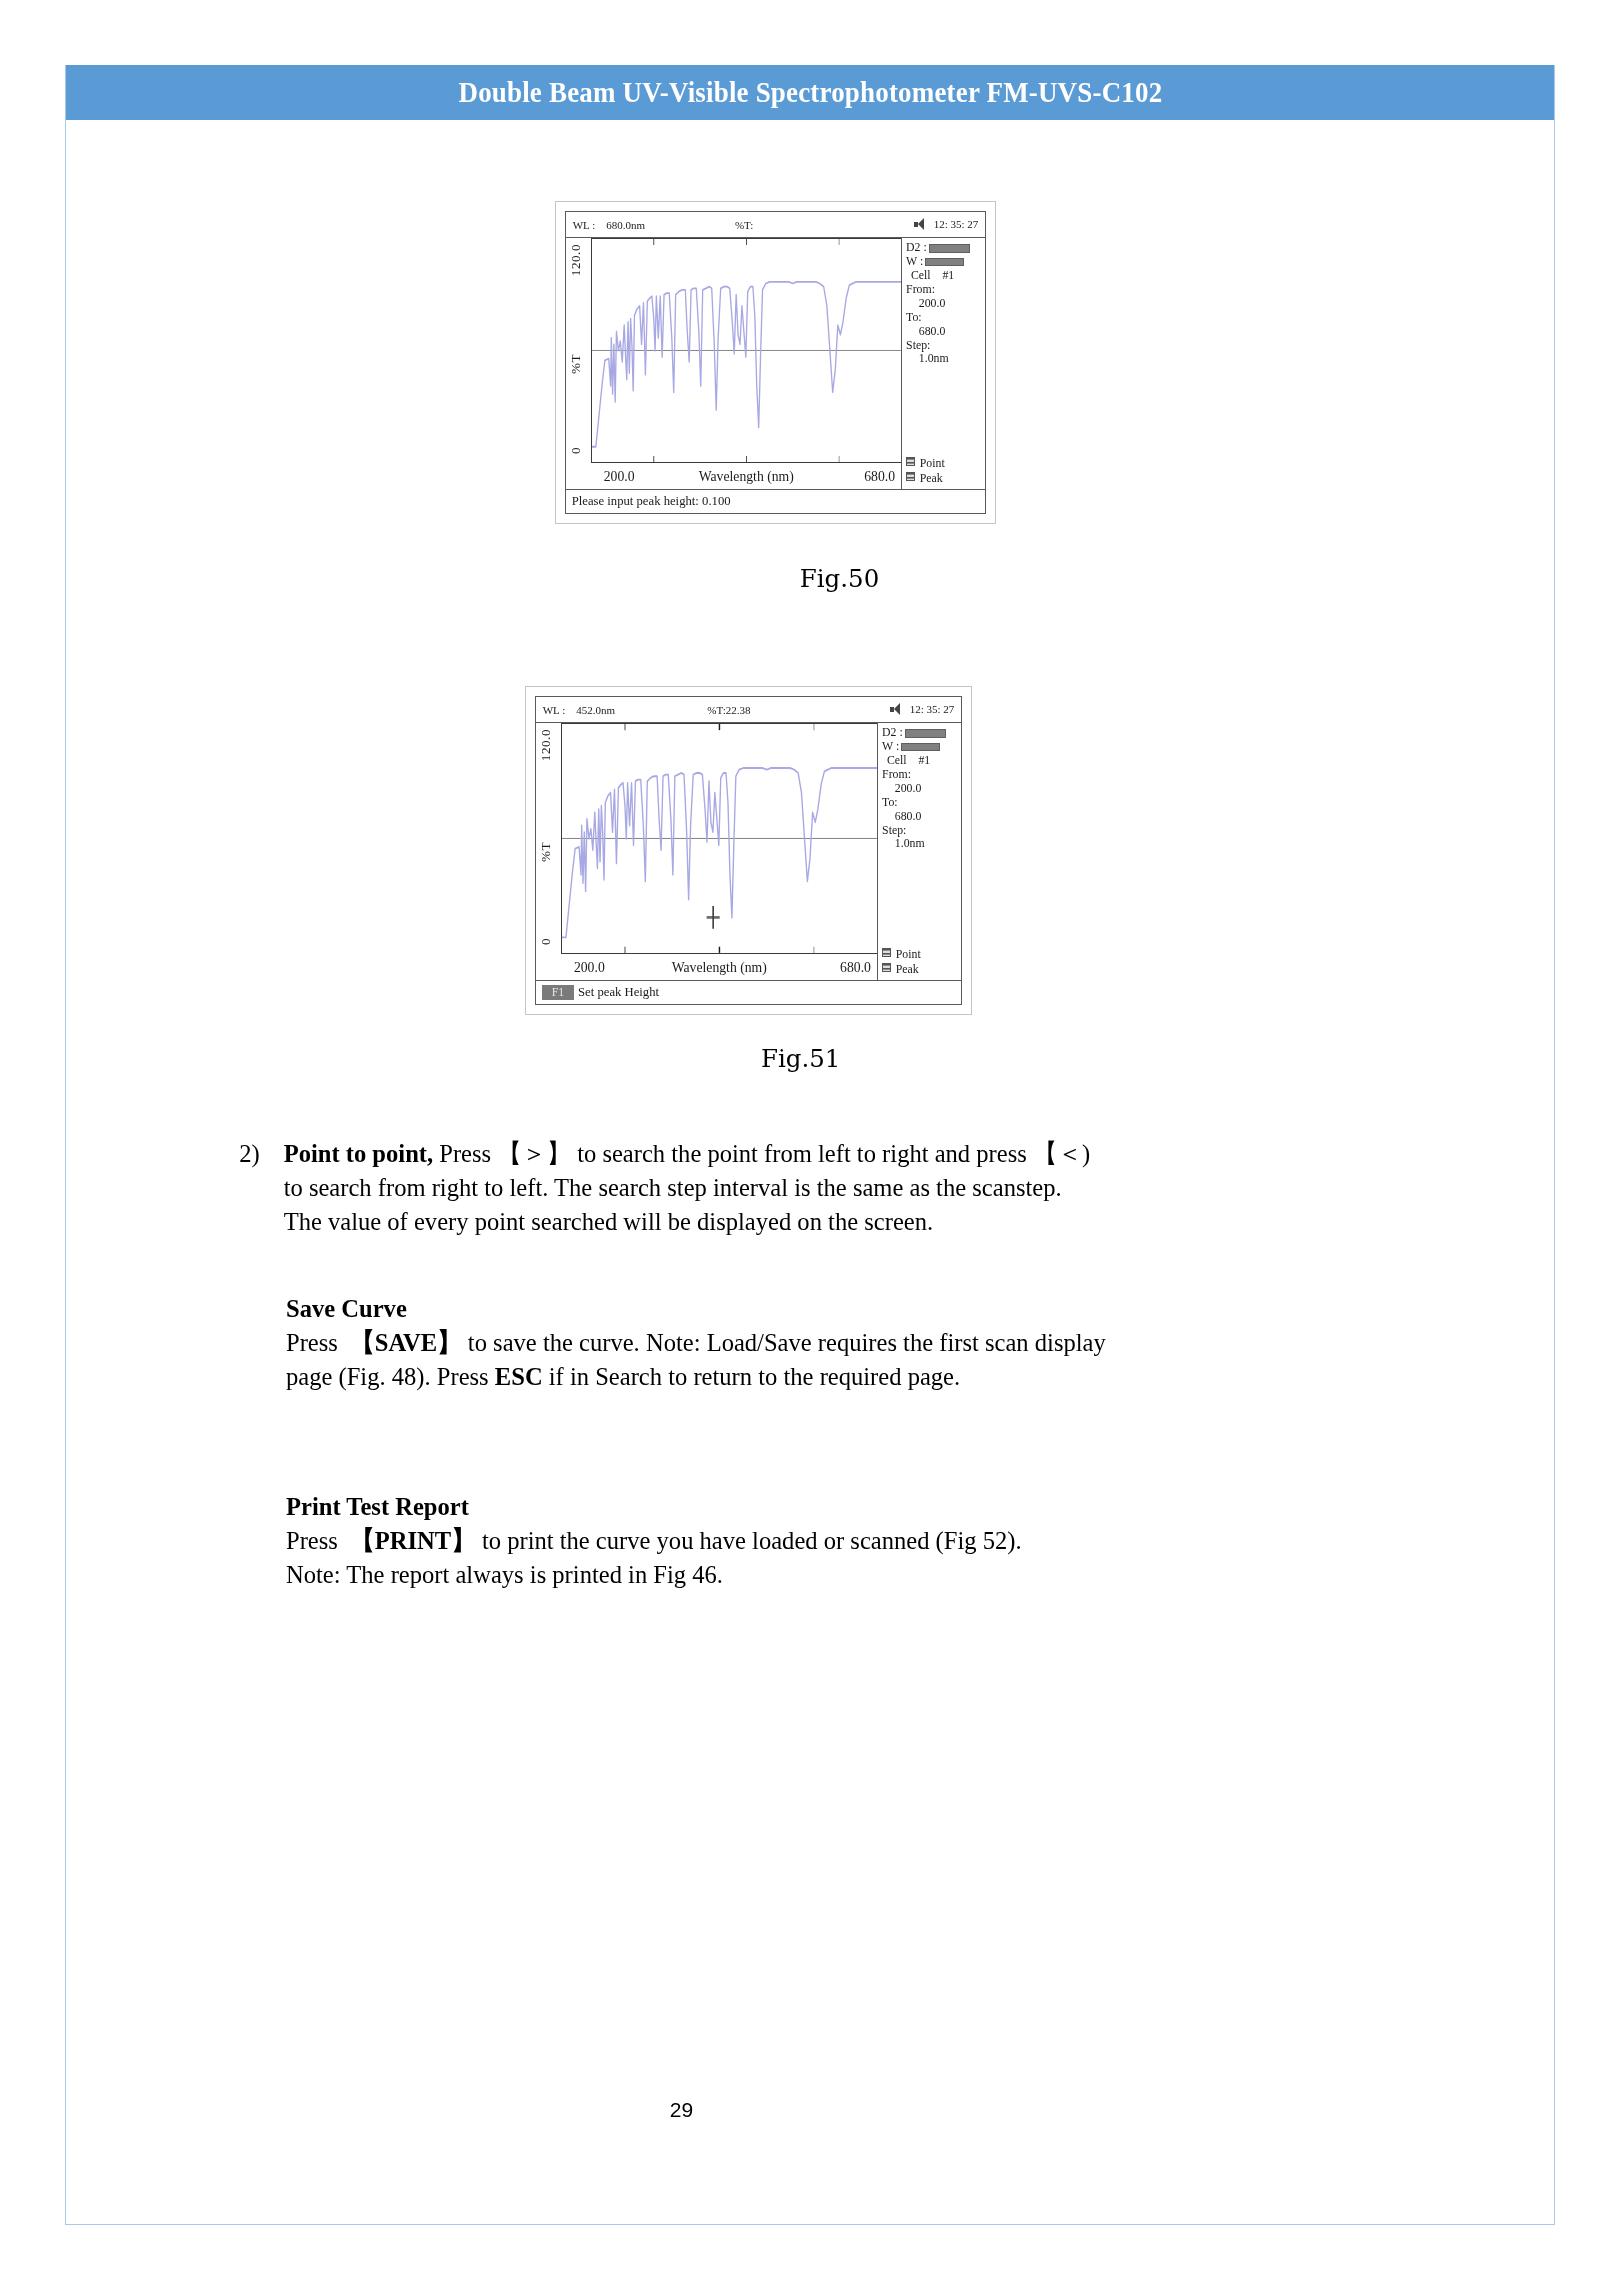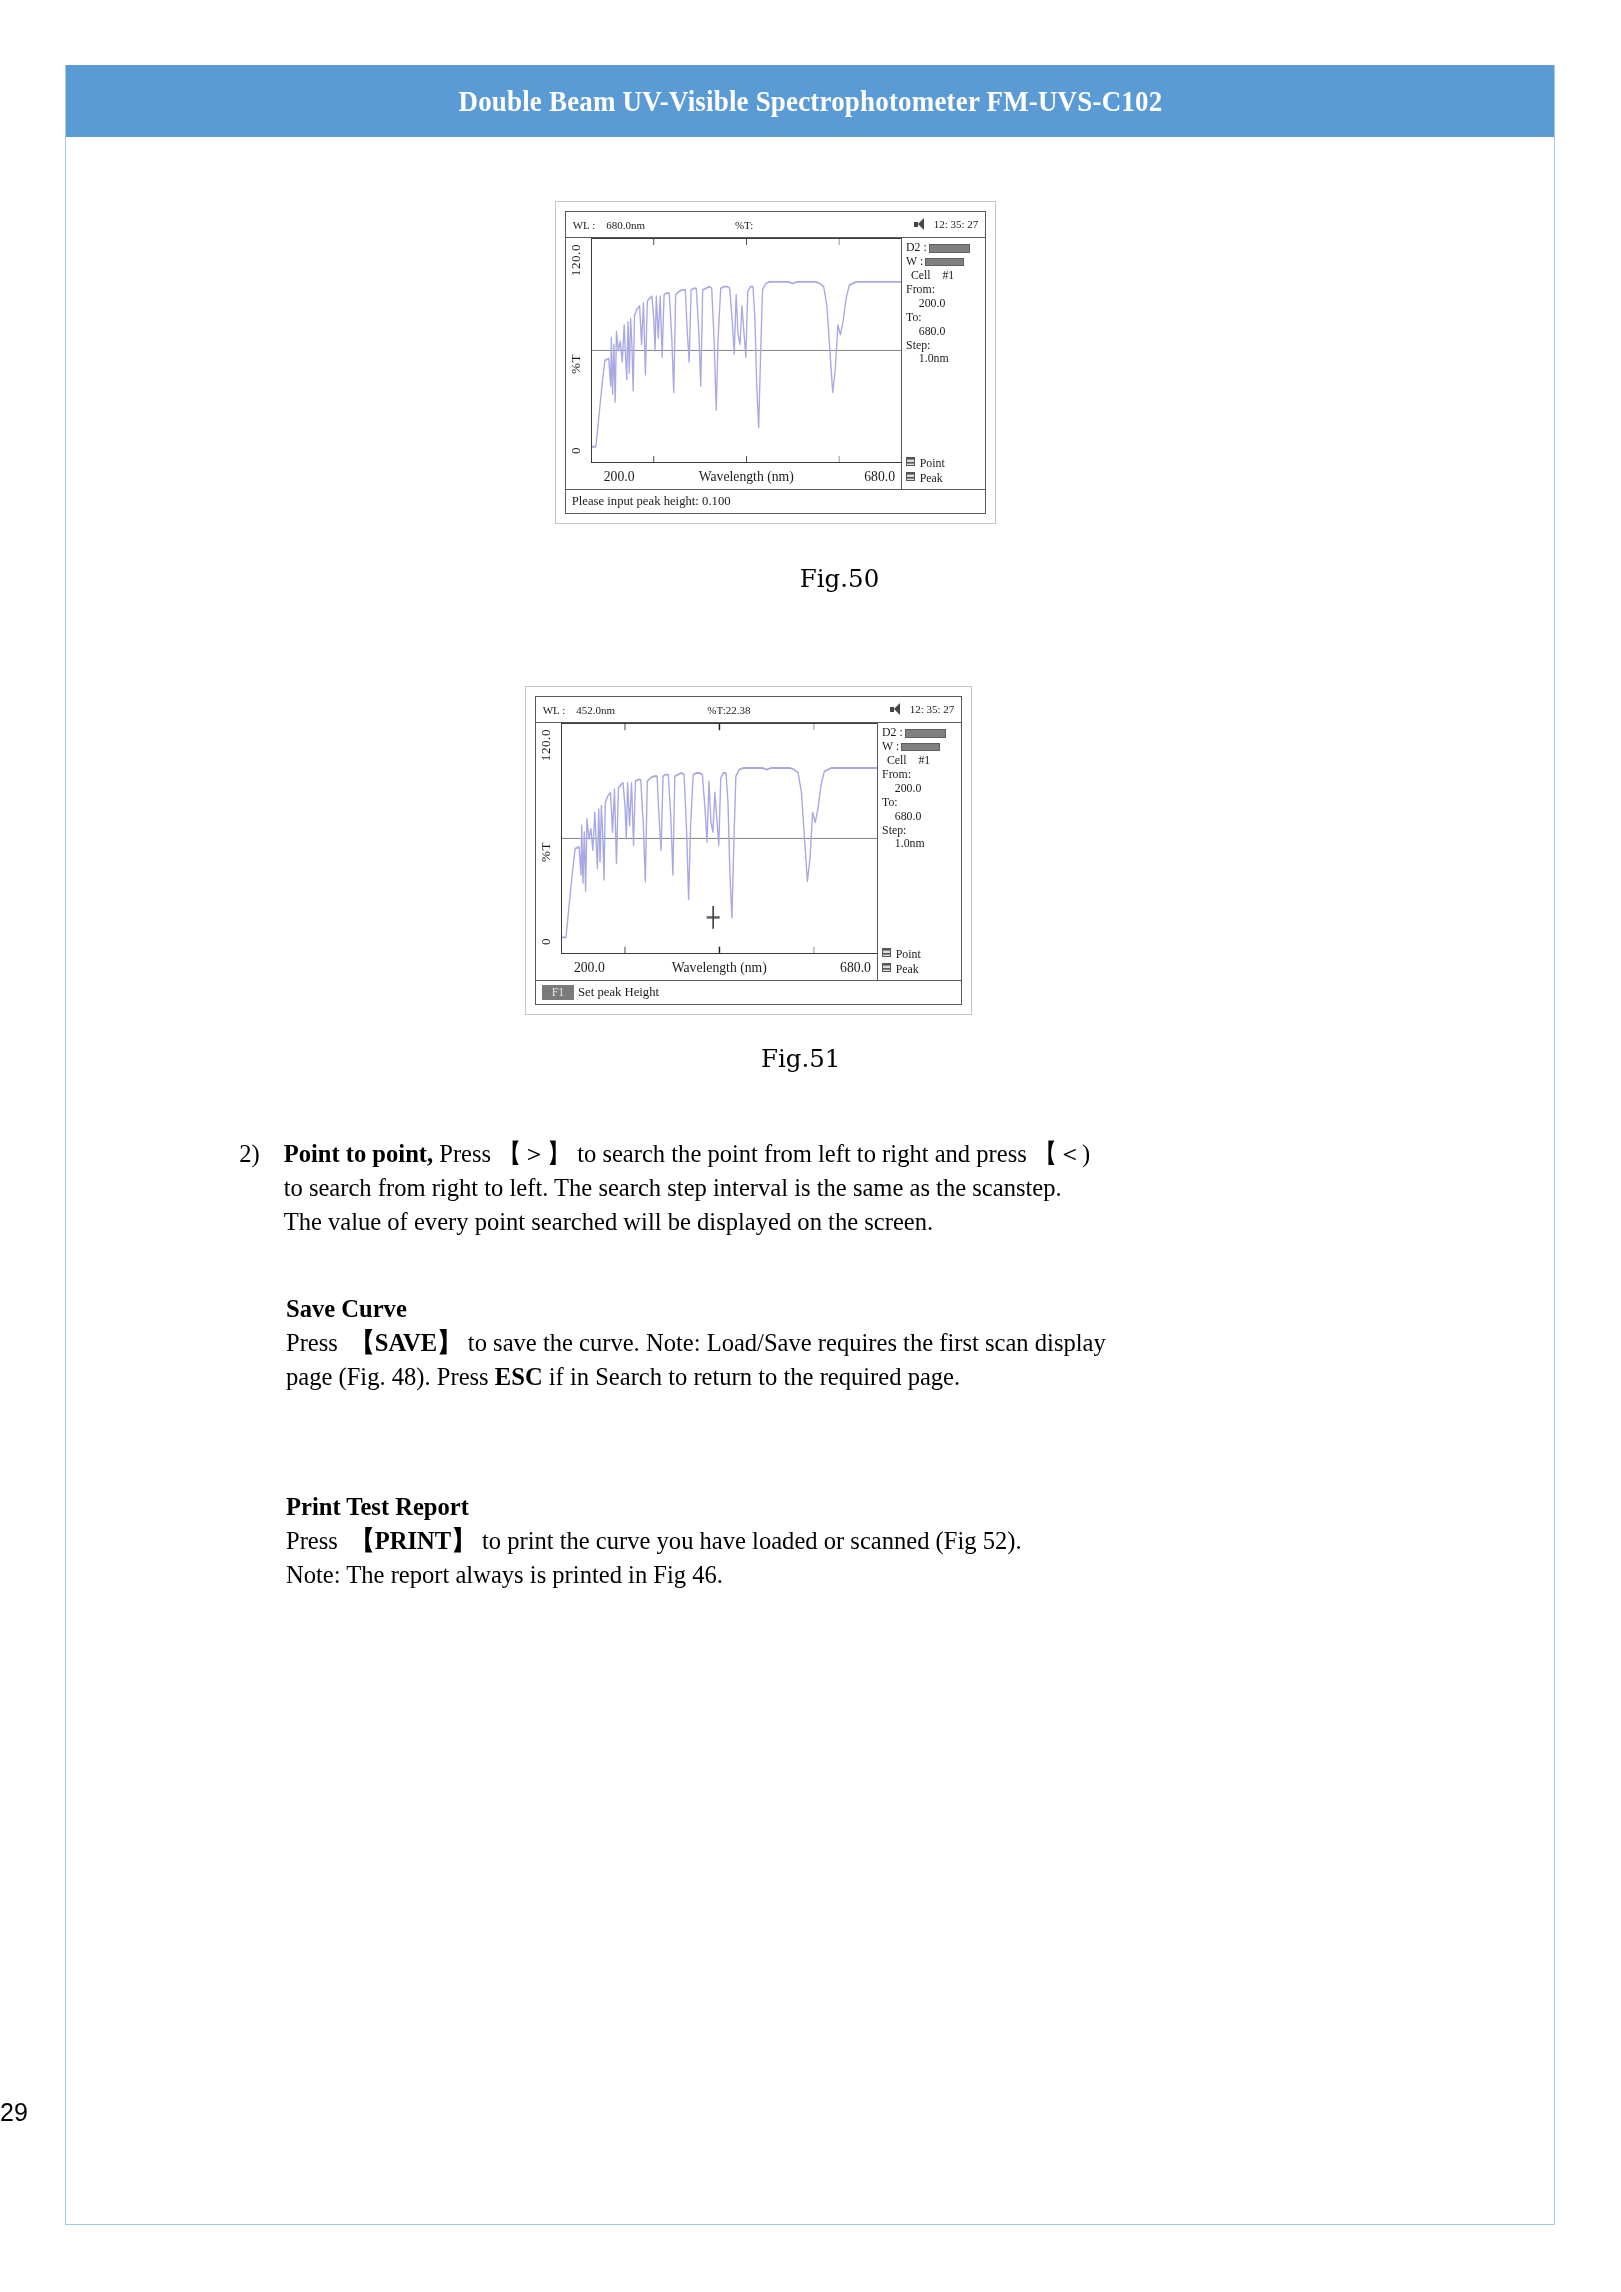--- a/index.html
+++ b/index.html
@@ -25,21 +25,21 @@
     border: 1.5px solid #a9c9e8;
     box-sizing: border-box;
   }
 
   
   #header-banner {
     position: absolute;
     left: 66px;
     top: 65px;
     width: 1488px;
-    height: 72px;
+    height: 55px;
     background: #5b9bd5;
     display: flex;
     align-items: center;
     justify-content: center;
   }
   #header-title {
     color: #ffffff;
     font-family: "Liberation Serif", serif;
     font-weight: bold;
     font-size: 29px;
@@ -289,23 +289,23 @@
     transform: scaleX(0.945);
     transform-origin: left top;
   }
   .brk { font-weight: bold; }
 
   
   #page-number {
     position: absolute;
     left: 0; top: 2098px;
     width: 1363px;
-    text-align: left;
+    text-align: center;
     font-family: "Liberation Sans", sans-serif;
-    font-size: 25px;
+    font-size: 21px;
     color: #000;
   }
 </style>
 </head>
 <body>
 
 <div id="page-border"></div>
 
 <div id="header-banner">
   <div id="header-title">Double Beam UV-Visible Spectrophotometer FM-UVS-C102</div>

